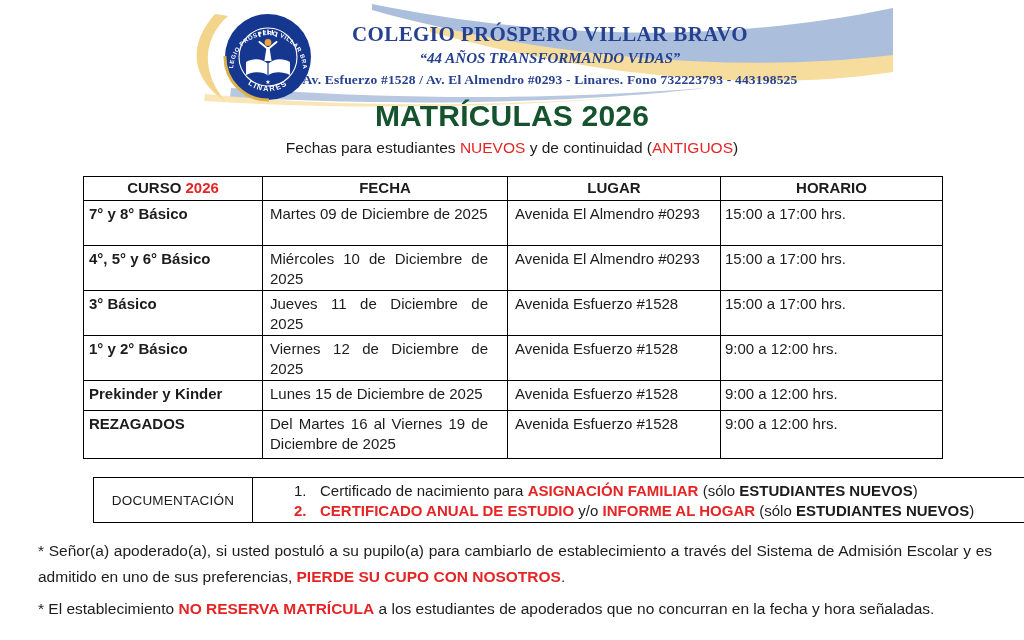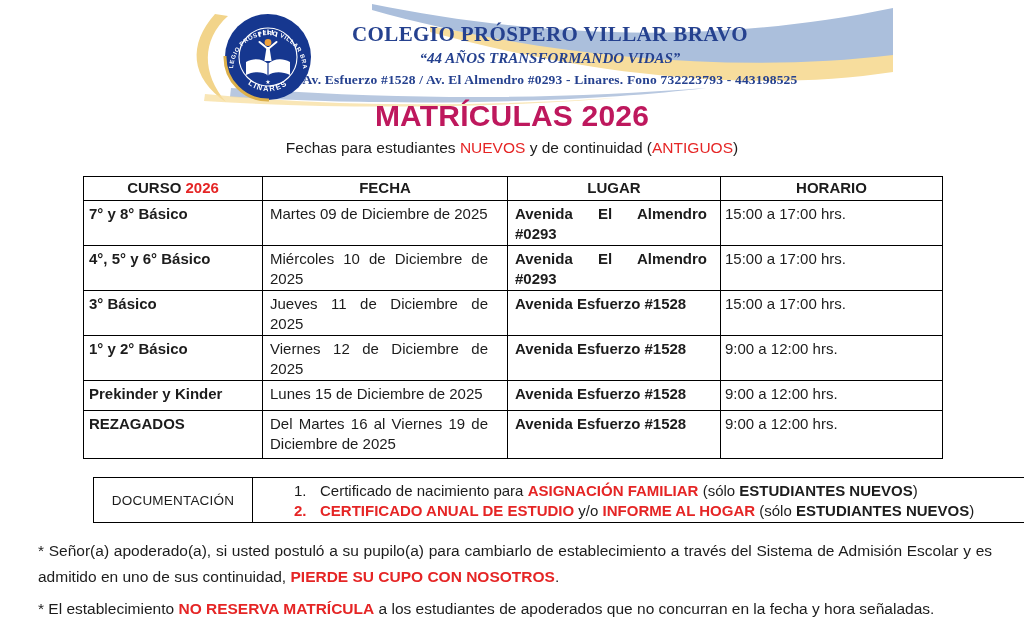--- a/index.html
+++ b/index.html
@@ -11,34 +11,34 @@
   
   .banner-svg { position:absolute; left:0; top:0; }
   .logo-svg { position:absolute; left:223px; top:12px; }
   .head-text { position:absolute; left:230px; top:22px; width:640px; text-align:center;
                font-family:"Liberation Serif", serif; color:#25418f; }
   .school-name { font-size:21px; font-weight:bold; letter-spacing:.4px; }
   .slogan { font-size:15px; font-weight:bold; font-style:italic; margin-top:3px; }
   .address { font-size:13.5px; font-weight:bold; margin-top:5px; letter-spacing:.2px; }
   
   .doc-title { position:absolute; left:0; top:99px; width:1024px; text-align:center;
-               font-size:30px; font-weight:bold; color:#be185d; letter-spacing:.2px; }
+               font-size:30px; font-weight:bold; color:#14532d; letter-spacing:.2px; }
   .doc-subtitle { position:absolute; left:0; top:139px; width:1024px; text-align:center;
                   font-size:15.5px; color:#1c1c1c; }
   .red { color:#e52525; }
   .bold { font-weight:bold; }
   
   table.sched { position:absolute; left:83px; top:176px; border-collapse:collapse;
                 table-layout:fixed; width:859px; font-size:15px; }
   table.sched th, table.sched td { border:1.6px solid #000; vertical-align:top; }
   table.sched th { height:24px; font-size:15px; padding-top:2px; }
   table.sched td { padding-top:3px; line-height:20px; }
   td.c-curso { font-weight:bold; padding-left:5px; }
   td.c-fecha .inner { width:218px; margin-left:7px; text-align:justify; }
-  td.c-lugar { font-weight:bold; }
+  td.c-lugar { font-weight:normal; }
   td.c-lugar .inner { width:192px; margin-left:7px; text-align:justify; }
   td.c-horario { padding-left:4px; }
   tr.h45 td { height:45px; } tr.h30 td { height:30px; } tr.h48 td { height:48px; }
   
   .docbox { position:absolute; left:93px; top:477px; width:976px; height:46px;
             border:1.6px solid #000; display:flex; }
   .docbox-label { width:159px; border-right:1.6px solid #000; display:flex;
                   align-items:center; justify-content:center; font-size:13.5px; letter-spacing:.2px; }
   .docbox-list { flex:1; padding:3px 0 0 41px; font-size:15px; line-height:20px; }
   .doc-item { display:flex; }
@@ -190,16 +190,16 @@
         <span class="doc-num">1.</span>
         <span><span>Certificado de nacimiento para </span><span class="red bold">ASIGNACIÓN FAMILIAR</span><span> (sólo </span><span class="bold">ESTUDIANTES NUEVOS</span><span>)</span></span>
       </div>
       <div class="doc-item">
         <span class="doc-num red bold">2.</span>
         <span><span class="red bold">CERTIFICADO ANUAL DE ESTUDIO</span><span> y/o </span><span class="red bold">INFORME AL HOGAR</span><span> (sólo </span><span class="bold">ESTUDIANTES NUEVOS</span><span>)</span></span>
       </div>
     </div>
   </div>
 
-  <div class="note1"><span>* Señor(a) apoderado(a), si usted postuló a su pupilo(a) para cambiarlo de establecimiento a través del Sistema de Admisión Escolar y es admitido en uno de sus continuidad, </span><span class="red bold">PIERDE SU CUPO CON NOSOTROS</span><span>.</span></div>
+  <div class="note1"><span>* Señor(a) apoderado(a), si usted postuló a su pupilo(a) para cambiarlo de establecimiento a través del Sistema de Admisión Escolar y es admitido en uno de sus preferencias, </span><span class="red bold">PIERDE SU CUPO CON NOSOTROS</span><span>.</span></div>
   <div class="note2"><span>* El establecimiento </span><span class="red bold">NO RESERVA MATRÍCULA</span><span> a los estudiantes de apoderados que no concurran en la fecha y hora señaladas.</span></div>
 
 </div>
 
 </body></html>

